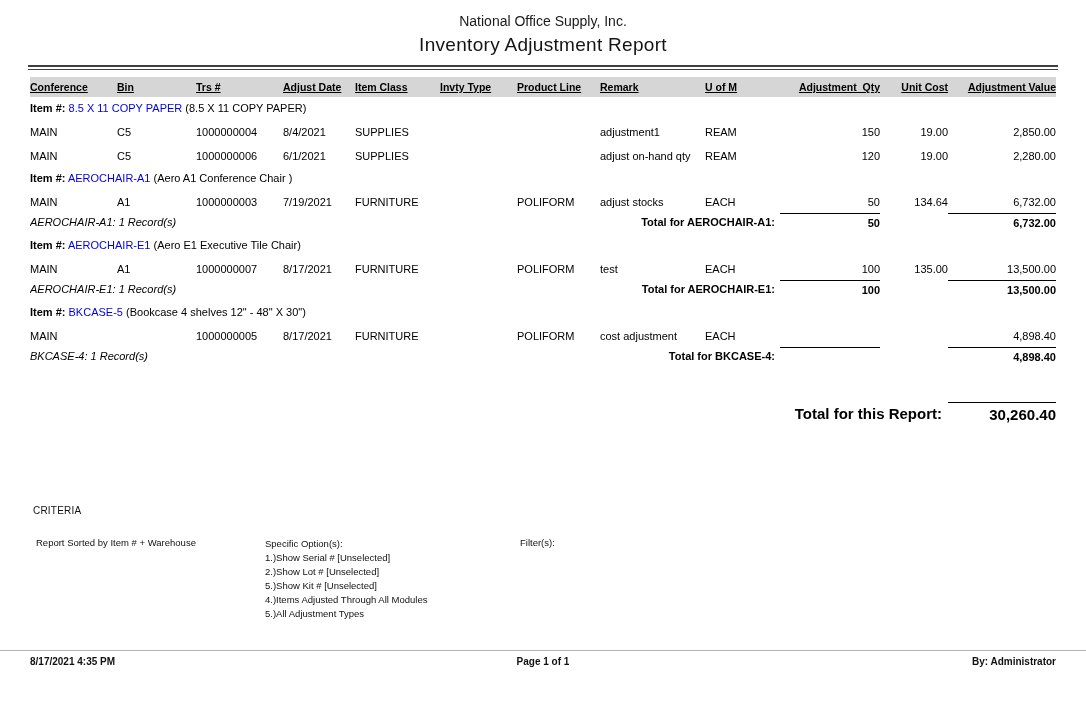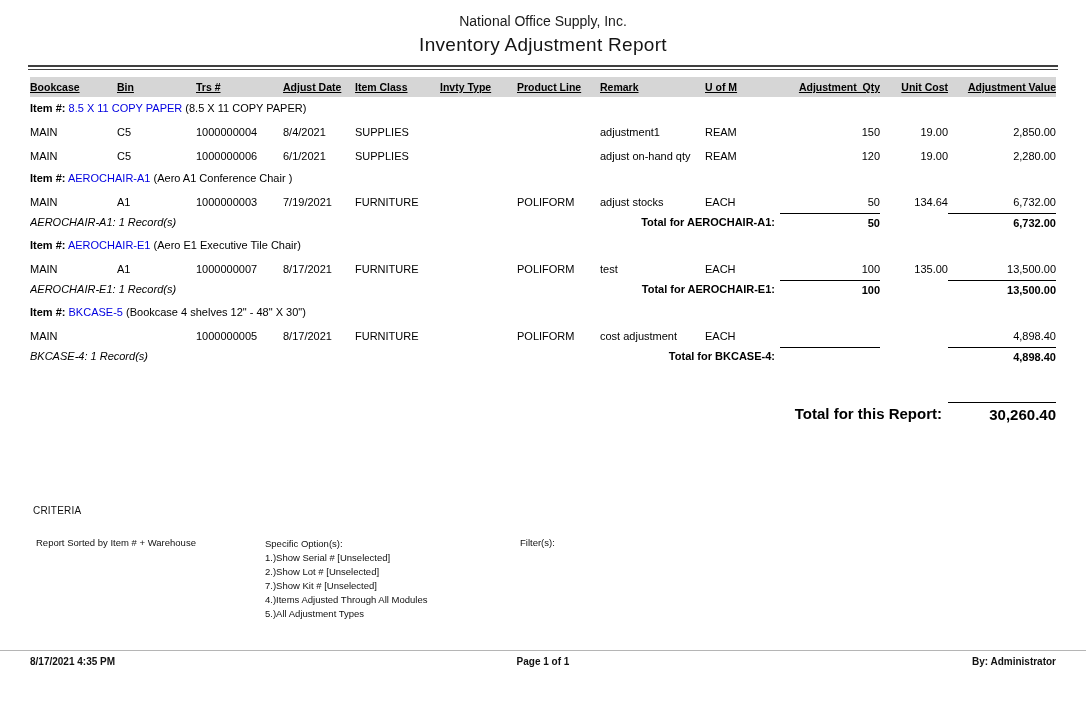--- a/index.html
+++ b/index.html
@@ -62,21 +62,21 @@
         <col style="width:77px">
         <col style="width:83px">
         <col style="width:105px">
       <col style="width:75px">
         <col style="width:100px">
         <col style="width:68px">
         <col style="width:108px">
     </colgroup>
     <thead>
       <tr id="header-row">
-          <th>Bookcase</th>
+          <th>Conference</th>
           <th>Bin</th>
           <th>Trs #</th>
           <th>Adjust Date</th>
           <th>Item Class</th>
           <th>Invty Type</th>
           <th>Product Line</th>
           <th>Remark</th>
           <th>U of M</th>
           <th class="r">Adjustment  Qty</th>
           <th class="r">Unit Cost</th>
@@ -201,21 +201,21 @@
 
   <div class="criteria">
     <div class="crit-heading">CRITERIA</div>
     <div class="crit-cols">
       <div class="crit-sort">Report Sorted by Item # + Warehouse</div>
       <div class="crit-options">
         <div>Specific Option(s):</div>
         <div id="options-list">
             <div>1.)Show Serial # [Unselected]</div>
             <div>2.)Show Lot # [Unselected]</div>
-            <div>7.)Show Kit # [Unselected]</div>
+            <div>5.)Show Kit # [Unselected]</div>
             <div>4.)Items Adjusted Through All Modules</div>
             <div>5.)All Adjustment Types</div>
           </div>
       </div>
       <div class="crit-filters">Filter(s):</div>
     </div>
   </div>
 
   <div class="footer-rule"></div>
   <div class="footer">

